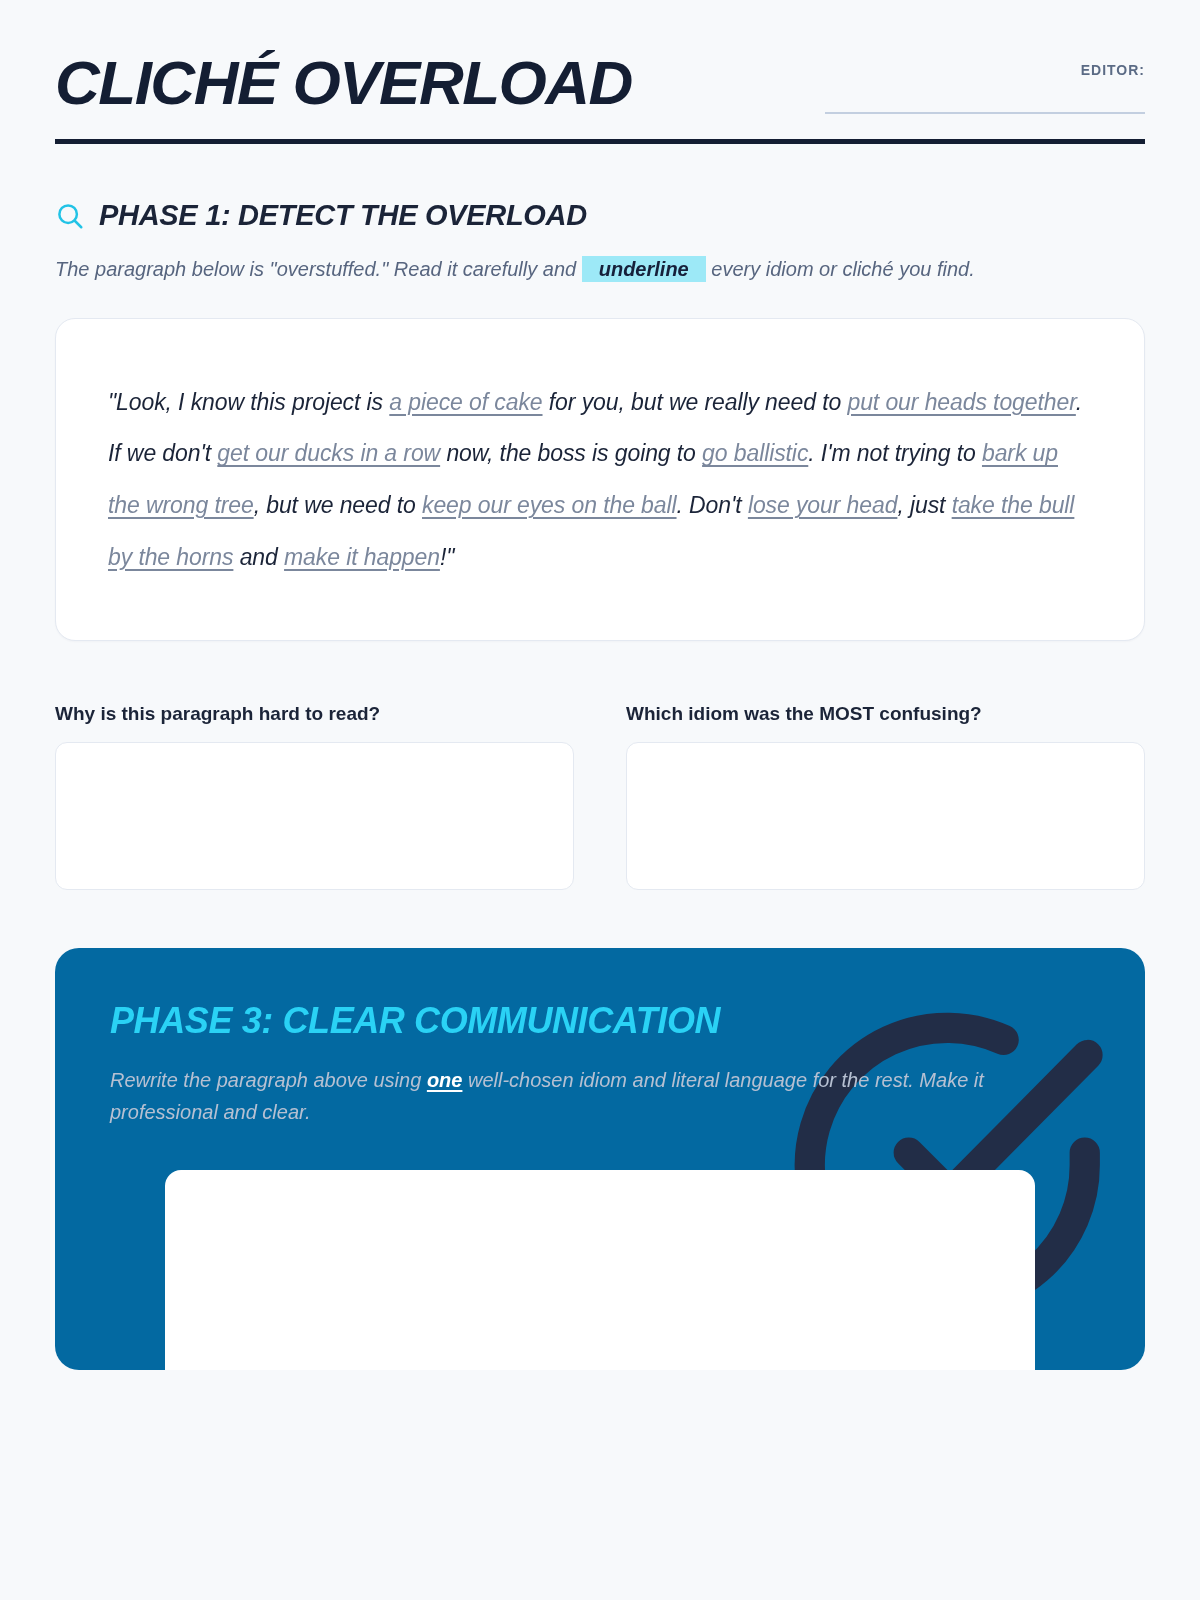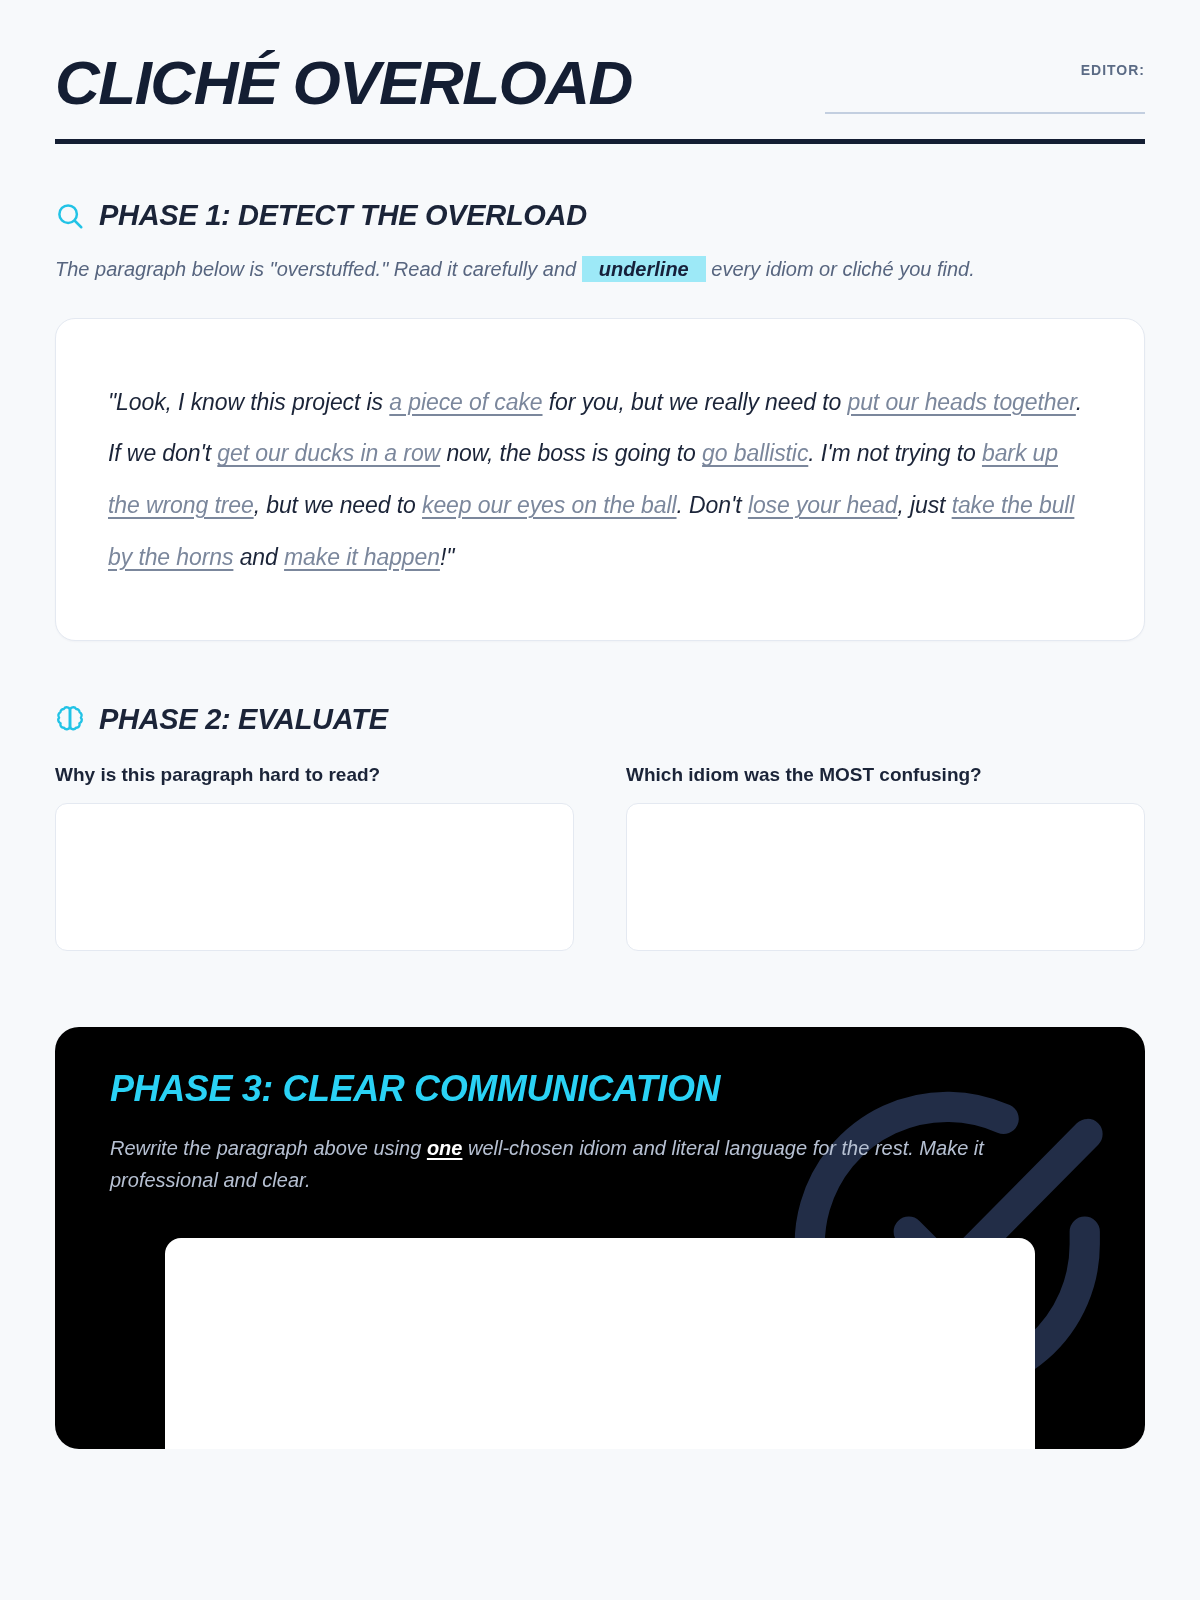--- a/index.html
+++ b/index.html
@@ -173,24 +173,24 @@
     background: #ffffff;
     border: 1.5px solid #e4e9f1;
     border-radius: 12px;
     height: 148px;
     width: 100%;
   }
 
   
   .phase3 {
     position: relative;
-    margin-top: 76px;
-    background: #000000;
+    margin-top: 58px;
+    background: #0369a1;
     border-radius: 24px;
-    padding: 41px 55px 0 55px;
+    padding: 52px 55px 0 55px;
     height: 422px;
     overflow: hidden;
   }
 
   .watermark {
     position: absolute;
     right: 30px;
     top: 52px;
     width: 330px;
     height: 330px;
@@ -269,28 +269,20 @@
       <span>every idiom or cliché you find.</span>
     </div>
 
     <div class="para-card">
       <div class="para-text" id="paragraph-text"><span>"Look, I know this project is </span><span class="idiom">a piece of cake</span><span> for you, but we really need to </span><span class="idiom">put our heads together</span><span>. If we don't </span><span class="idiom">get our ducks in a row</span><span> now, the boss is going to </span><span class="idiom">go ballistic</span><span>. I'm not trying to </span><span class="idiom">bark up the wrong tree</span><span>, but we need to </span><span class="idiom">keep our eyes on the ball</span><span>. Don't </span><span class="idiom">lose your head</span><span>, just </span><span class="idiom">take the bull by the horns</span><span> and </span><span class="idiom">make it happen</span><span>!"</span></div>
     </div>
   </div>
 
   <div class="phase2">
 
-    <div class="section-head">
-      <svg class="section-icon" viewBox="0 0 24 24" fill="none" stroke="#22c3e6" stroke-width="1.9" stroke-linecap="round" stroke-linejoin="round">
-        <path d="M12 5.2a2.6 2.6 0 0 0-4.9-1.2A2.7 2.7 0 0 0 4.3 6.6a2.8 2.8 0 0 0-1 4.3 2.8 2.8 0 0 0 1.2 4.5A2.6 2.6 0 0 0 7.2 19a2.6 2.6 0 0 0 4.8-1.3z"></path>
-        <path d="M12 5.2a2.6 2.6 0 0 1 4.9-1.2 2.7 2.7 0 0 1 2.8 2.6 2.8 2.8 0 0 1 1 4.3 2.8 2.8 0 0 1-1.2 4.5A2.6 2.6 0 0 1 16.8 19a2.6 2.6 0 0 1-4.8-1.3z"></path>
-        <line x1="12" y1="5.2" x2="12" y2="17.7"></line>
-      </svg>
-      <span class="section-title">PHASE 2: EVALUATE</span>
-    </div>
 
     <div class="qgrid">
       <div>
         <div class="qlabel">Why is this paragraph hard to read?</div>
         <div class="answer-box"></div>
       </div>
       <div>
         <div class="qlabel">Which idiom was the MOST confusing?</div>
         <div class="answer-box"></div>
       </div>

